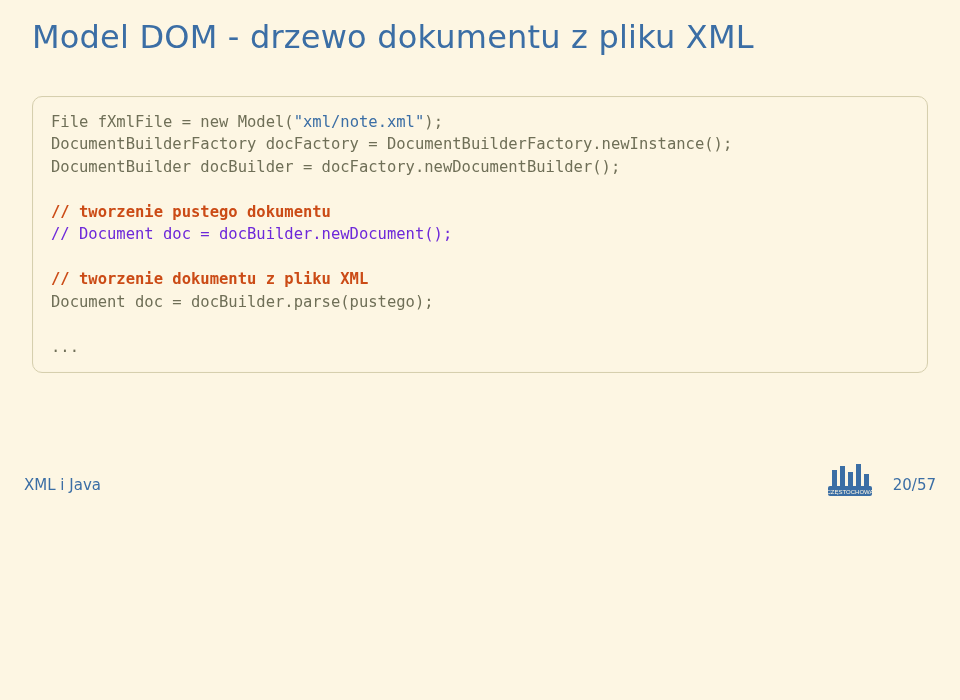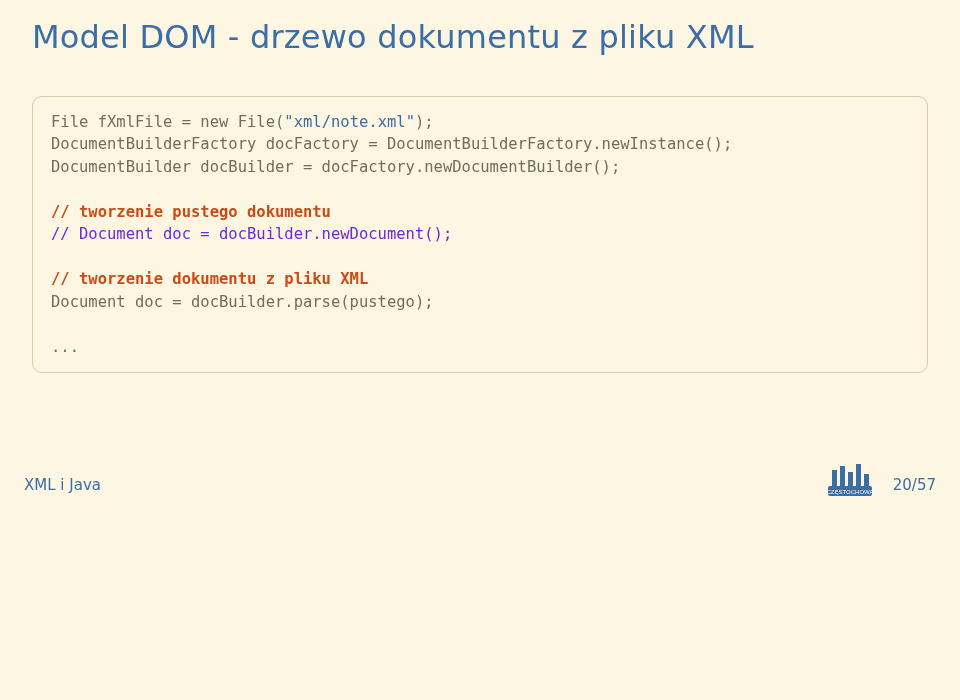--- a/index.html
+++ b/index.html
@@ -75,21 +75,21 @@
   }
 </style>
 </head>
 <body>
 
 <div class="slide">
 
   <div class="title">Model DOM - drzewo dokumentu z pliku XML</div>
 
 
-  <div class="codeblock"><span class="c-tt">File fXmlFile = </span><span class="c-tt">new</span><span class="c-tt"> File(</span><span class="c-str">"xml/note.xml"</span><span class="c-tt">);</span>
+  <div class="codeblock"><span class="c-tt">File fXmlFile = </span><span class="c-tt">new</span><span class="c-tt"> Model(</span><span class="c-str">"xml/note.xml"</span><span class="c-tt">);</span>
 <span class="c-tt">DocumentBuilderFactory docFactory = DocumentBuilderFactory.newInstance();</span>
 <span class="c-tt">DocumentBuilder docBuilder = docFactory.newDocumentBuilder();</span>
 <span></span>
 <span class="c-cmt">// tworzenie pustego dokumentu</span>
 <span class="c-doc">// Document doc = docBuilder.newDocument();</span>
 <span></span>
 <span class="c-cmt">// tworzenie dokumentu z pliku XML</span>
 <span class="c-tt">Document doc = docBuilder.parse(pustego);</span>
 <span></span>
 <span class="c-tt">...</span></div>

